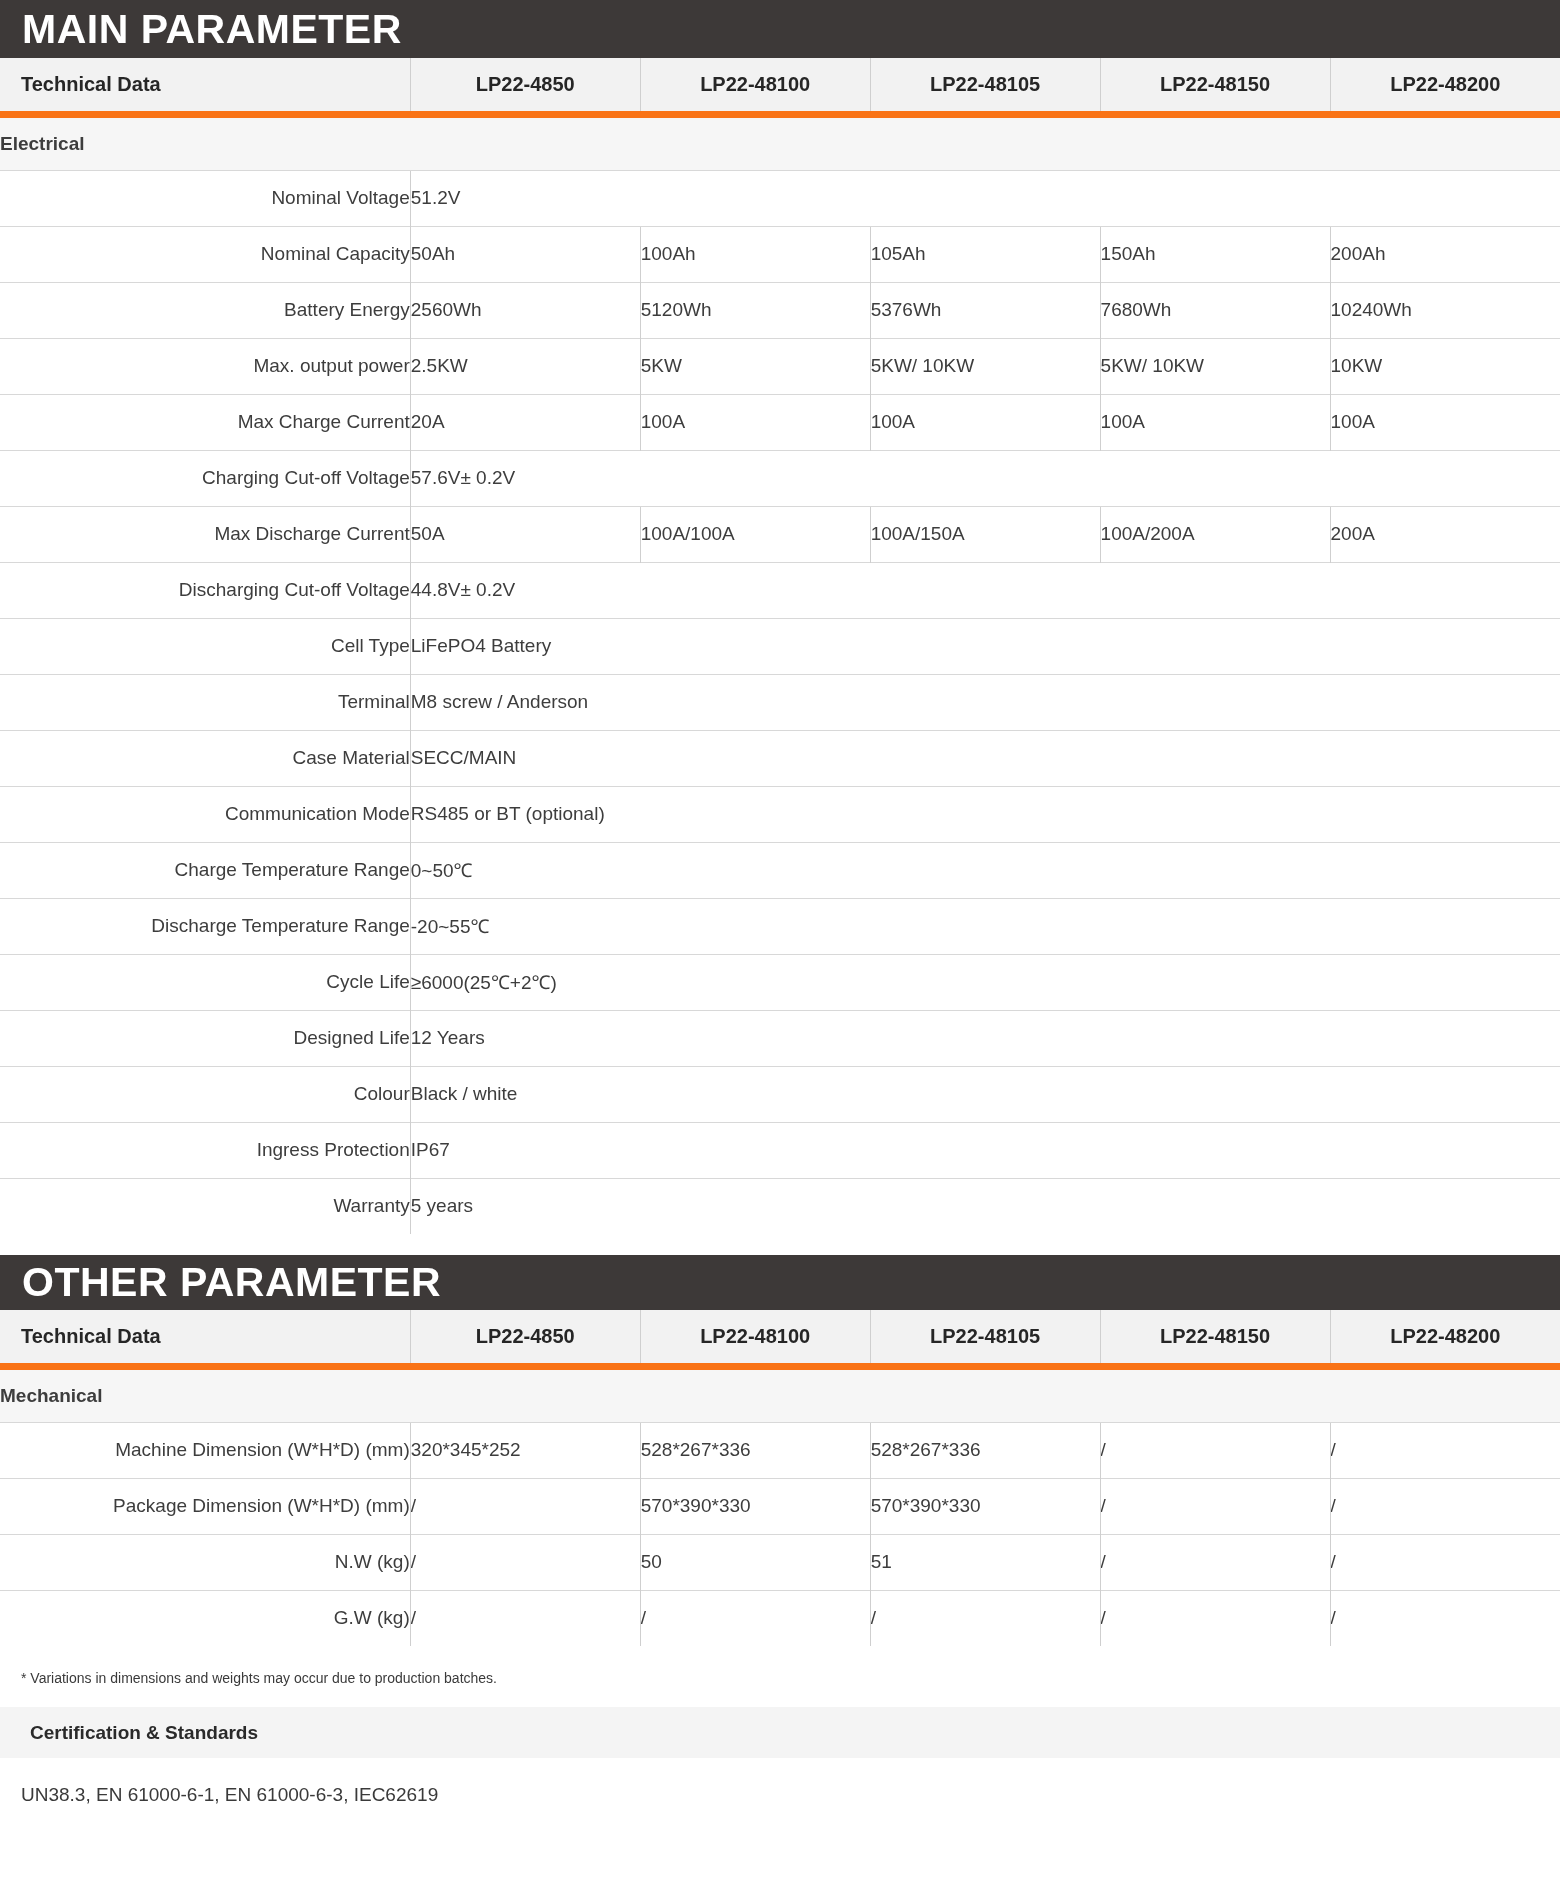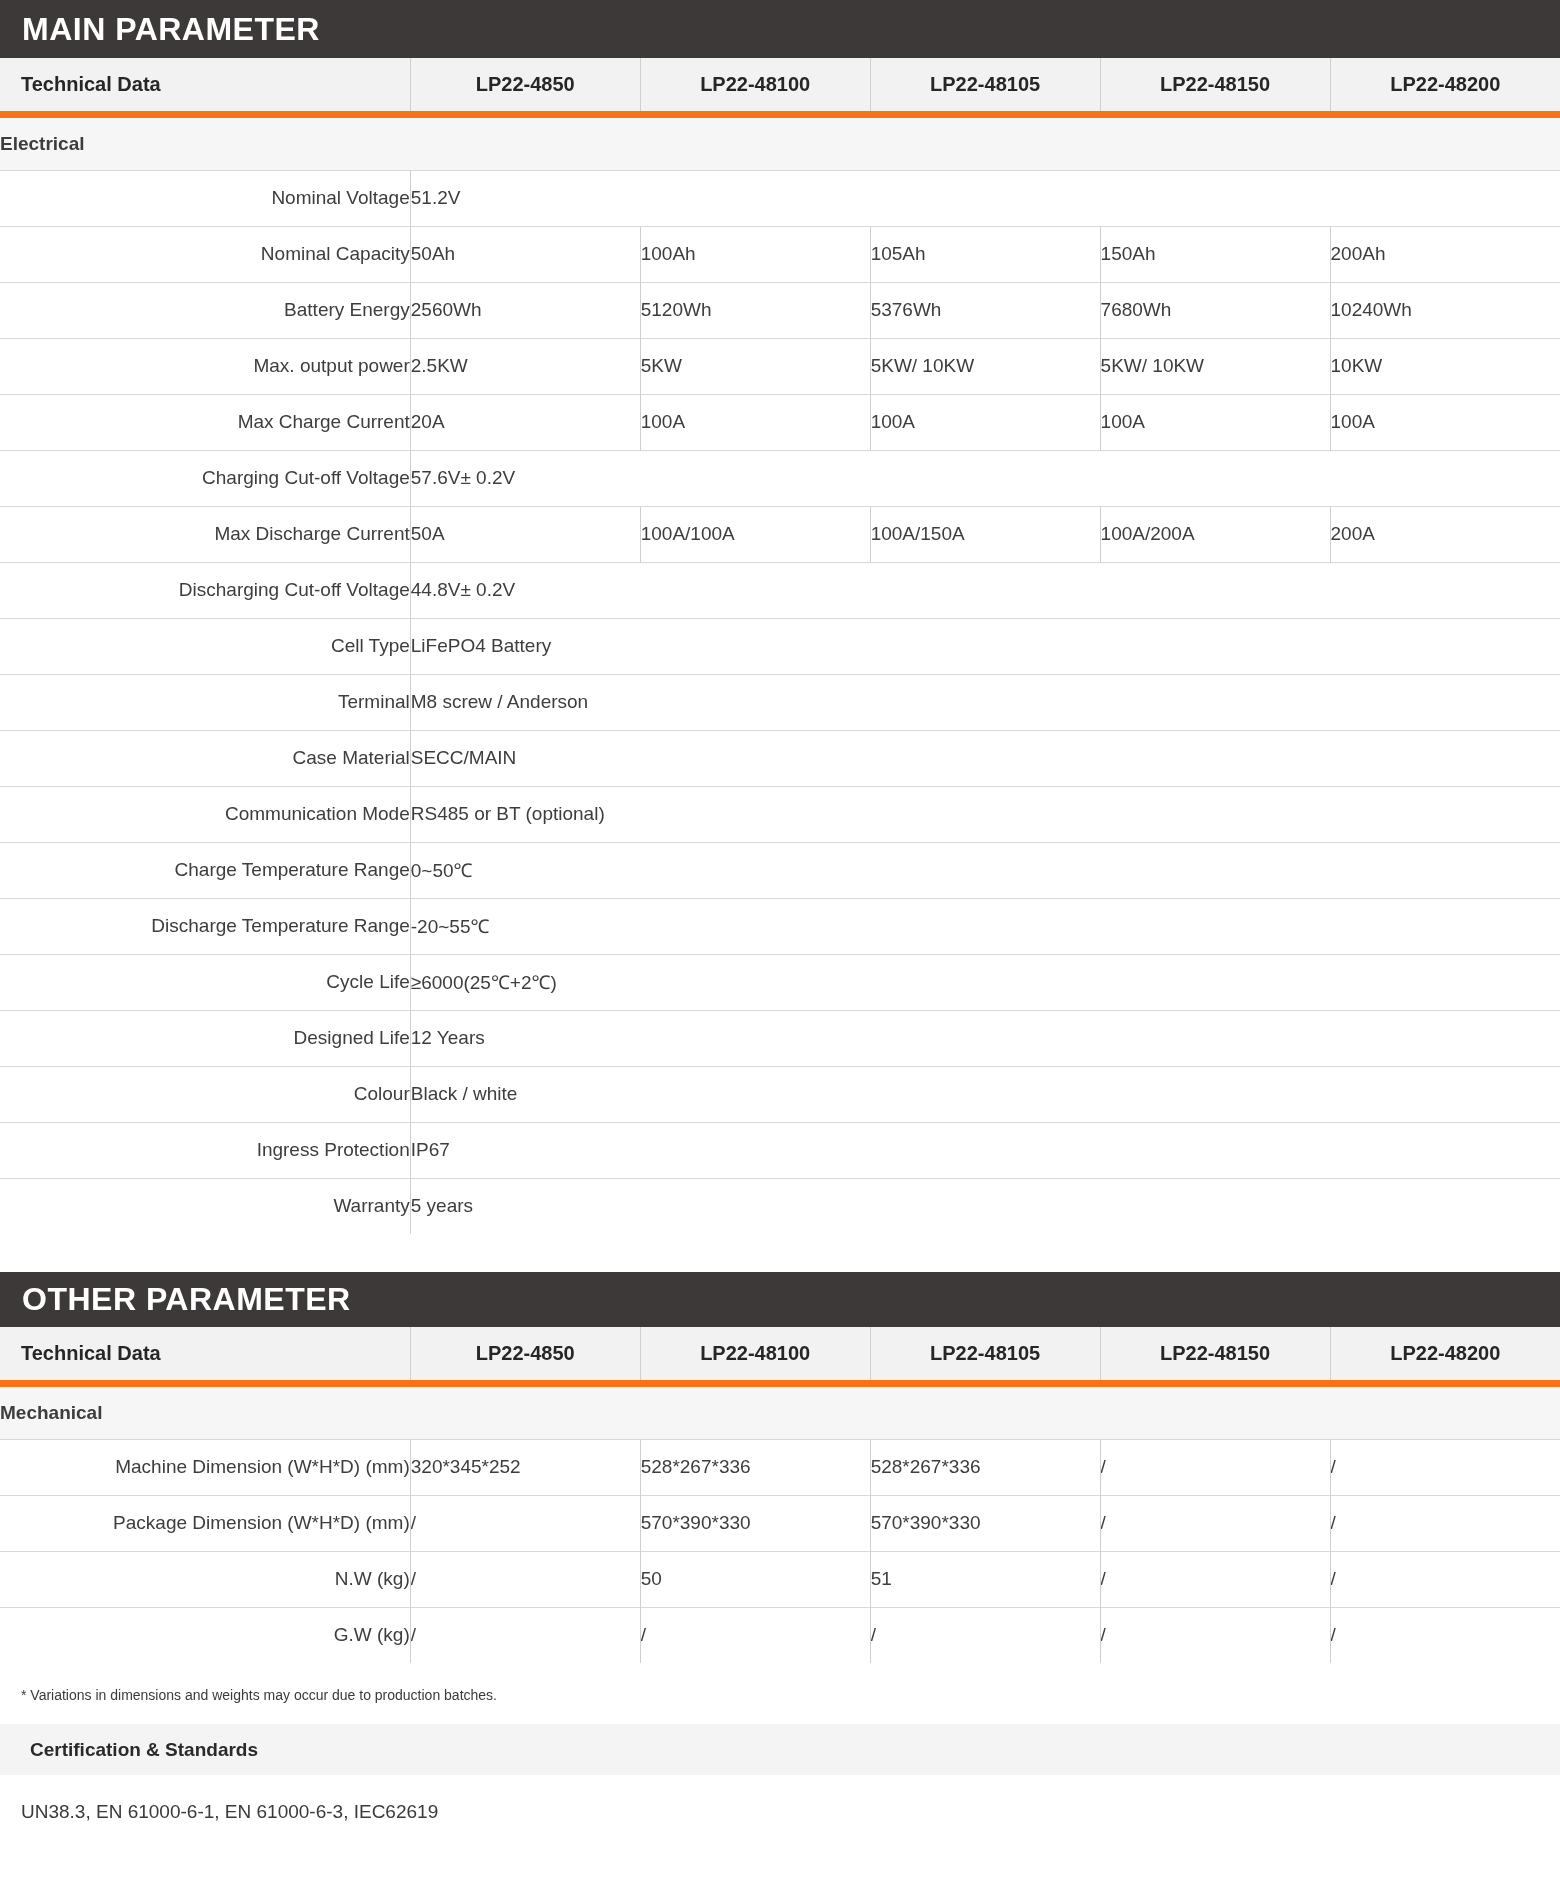--- a/index.html
+++ b/index.html
@@ -12,25 +12,25 @@
     position: relative;
   }
   .title-bar {
     background: #3d3938;
     color: #ffffff;
     height: 58px;
     display: flex;
     align-items: center;
     padding-left: 22px;
     box-sizing: border-box;
-    font-size: 32px;
+    font-size: 41px;
     font-weight: bold;
     letter-spacing: 0.5px;
   }
-  .title-bar.other { height: 55px; margin-top: 38px; }
+  .title-bar.other { height: 55px; margin-top: 21px; }
 
   table.spec {
     width: 100%;
     border-collapse: collapse;
     table-layout: fixed;
   }
   table.spec th, table.spec td {
     height: 56px;
     padding: 0;
     box-sizing: border-box;

